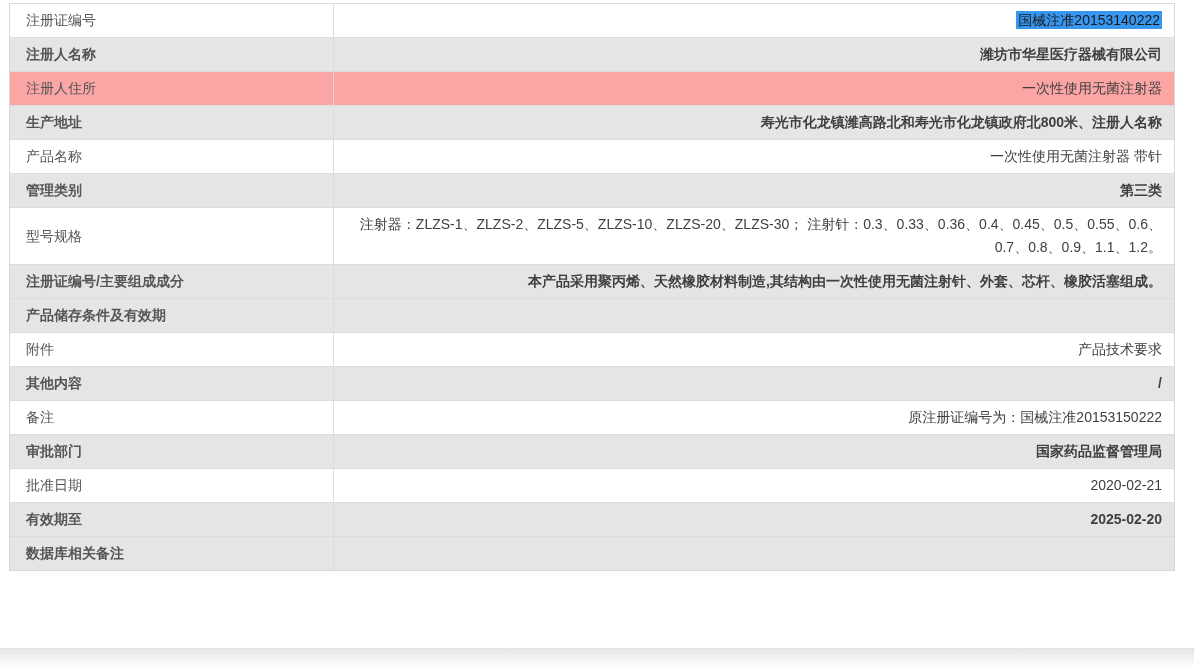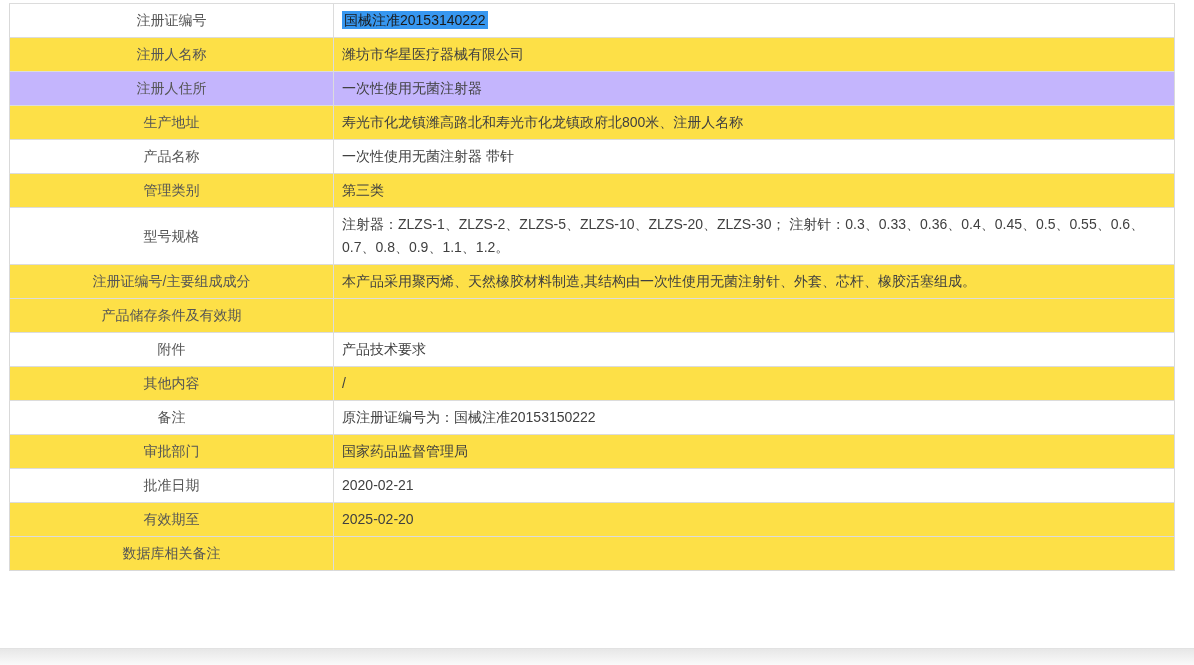--- a/index.html
+++ b/index.html
@@ -21,35 +21,36 @@
     border: 1px solid #d9d9d9;
     background: #ffffff;
   }
   .detail-table tr { height: 33px; }
   .detail-table tr.tall { height: 57px; }
   .detail-table td {
     border-top: 1px solid #dcdcdc;
     vertical-align: middle;
     line-height: 23px;
     overflow: hidden;
+    text-align: right;
   }
   td.label {
     width: 291px;
-    text-align: center;
+    text-align: left;
     padding: 5px 16px;
     color: #555555;
     white-space: nowrap;
   }
   td.value {
     border-left: 1px solid #dcdcdc;
     padding: 5px 12px 5px 8px;
     color: #404040;
   }
-  tr.stripe { background: #fde047; }
-  tr.hover  { background: #c4b5fd; }
+  tr.stripe { background: #e5e5e5; font-weight: bold; }
+  tr.hover  { background: #fca5a5; }
   .selection {
     background: #3797f0;
     color: #1a1a1a;
     padding: 1px 2px;
   }
   .footer-strip {
     position: absolute;
     left: 0;
     bottom: 0;
     width: 1194px;

